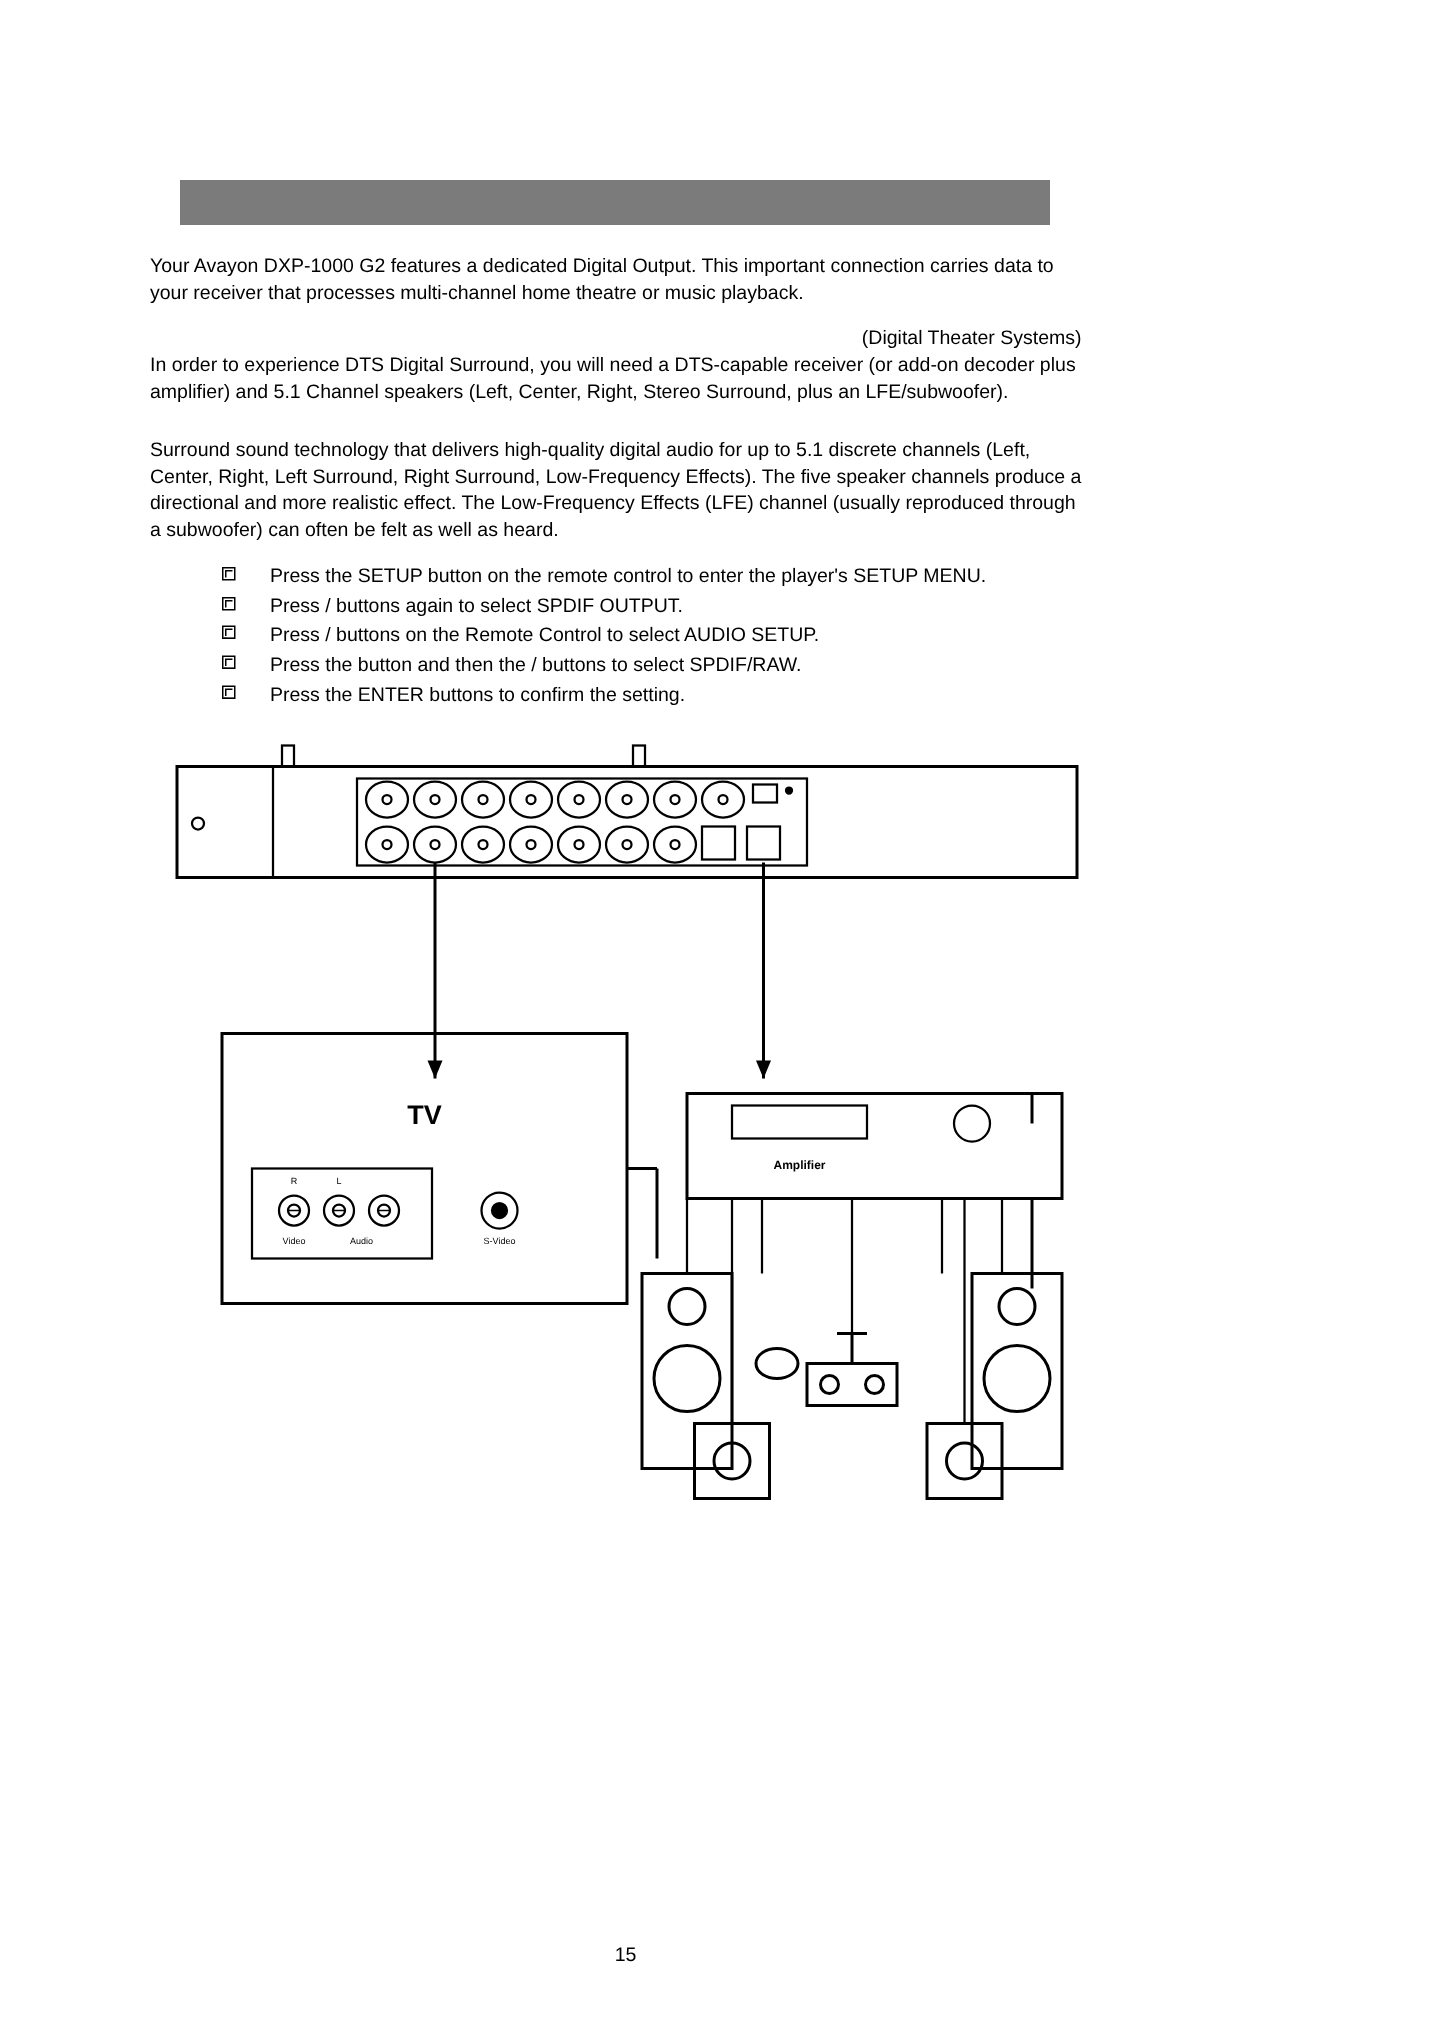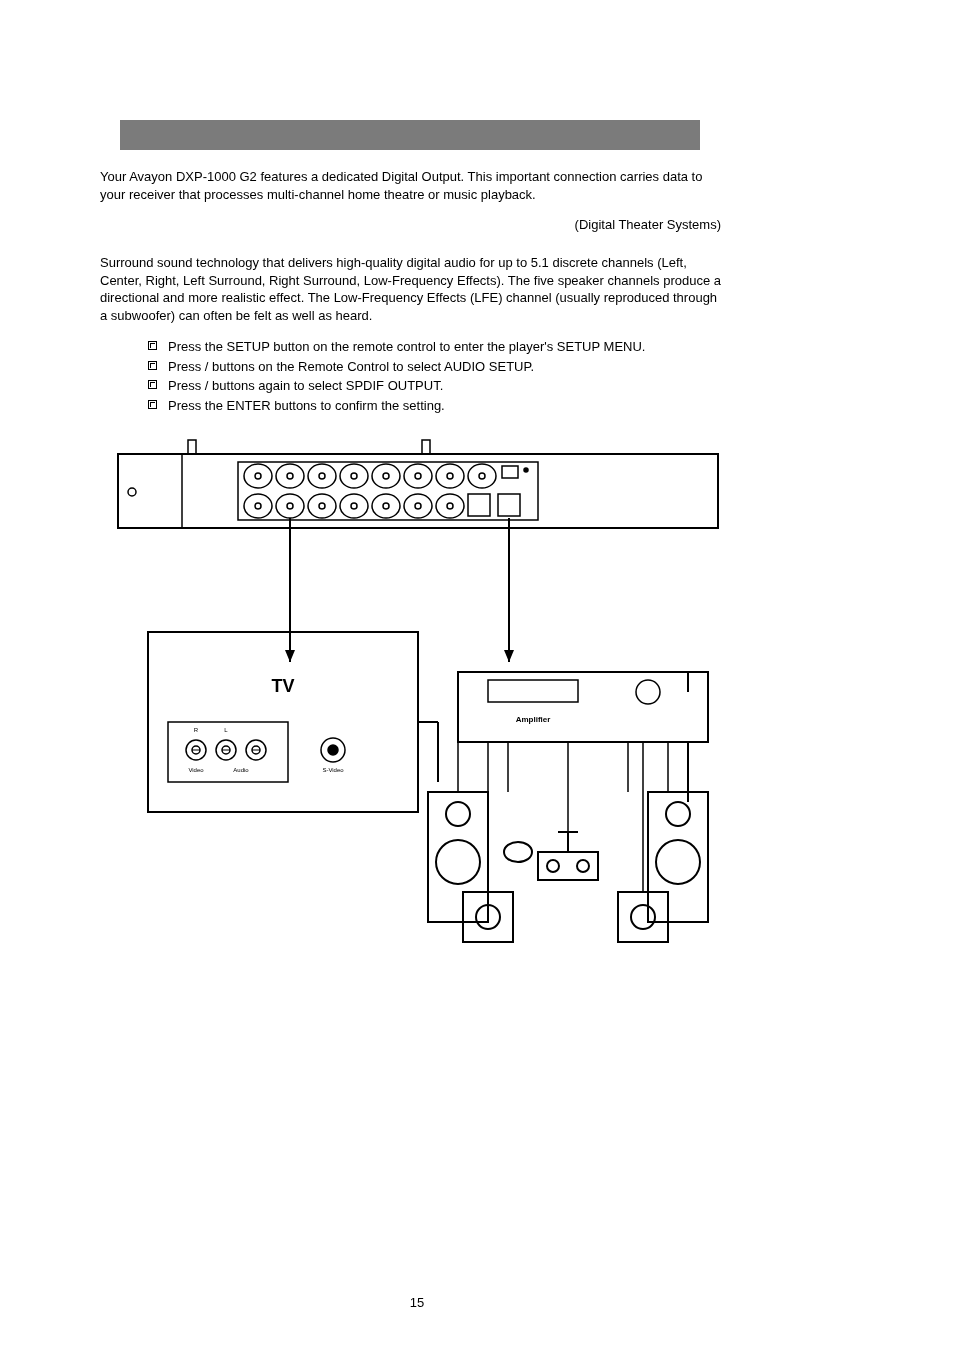--- a/index.html
+++ b/index.html
@@ -55,21 +55,21 @@
     border: 1px solid #000;
   }
   .square-list {
     list-style: none;
     padding: 0;
     margin: 0 0 12px 48px;
   }
   .square-list > li {
     font-size: 13px;
     line-height: 1.35;
-    padding-left: 20px;
+    padding-left: 32px;
     position: relative;
     margin-bottom: 2px;
   }
   .square-list > li::before {
     content: "";
     position: absolute;
     left: 0px;
     top: 3px;
     width: 7px;
     height: 7px;
@@ -109,30 +109,32 @@
 </head>
 <body>
 
 <div class="page">
 
   <div class="header-bar"></div>
 
   <p class="body-text">Your Avayon DXP-1000 G2 features a dedicated Digital Output. This important connection carries data to your receiver that processes multi-channel home theatre or music playback.</p>
 
   <p class="sub-heading">(Digital Theater Systems)</p>
+  <p class="body-text" style="margin-top:0">In order to experience DTS Digital Surround, you will need a DTS-capable receiver (or add-on decoder plus amplifier) and 5.1 Channel speakers (Left, Center, Right, Stereo Surround, plus an LFE/subwoofer).</p>
 
   <p class="body-text" style="margin-top:22px">Surround sound technology that delivers high-quality digital audio for up to 5.1 discrete channels (Left, Center, Right, Left Surround, Right Surround, Low-Frequency Effects). The five speaker channels produce a directional and more realistic effect. The Low-Frequency Effects (LFE) channel (usually reproduced through a subwoofer) can often be felt as well as heard.</p>
 
   <ul class="check-list">
   </ul>
 
   <ul class="square-list">
     <li>Press the SETUP button on the remote control to enter the player's SETUP MENU.</li>
+    <li>Press    /    buttons again to select SPDIF OUTPUT.</li>
     <li>Press    /    buttons on the Remote Control to select AUDIO SETUP.</li>
-    <li>Press    /    buttons again to select SPDIF OUTPUT.</li>
+    <li>Press the    button and then the    /    buttons to select SPDIF/RAW.</li>
     <li>Press the ENTER buttons to confirm the setting.</li>
   </ul>
 
   <div class="diagram-holder">
     <svg width="620" height="520" viewBox="0 0 620 520">
 
       <rect x="80" y="8" width="8" height="14" fill="none" stroke="#000" stroke-width="1.5"></rect>
       <rect x="314" y="8" width="8" height="14" fill="none" stroke="#000" stroke-width="1.5"></rect>
 
       <rect x="10" y="22" width="600" height="74" fill="#fff" stroke="#000" stroke-width="2"></rect>

